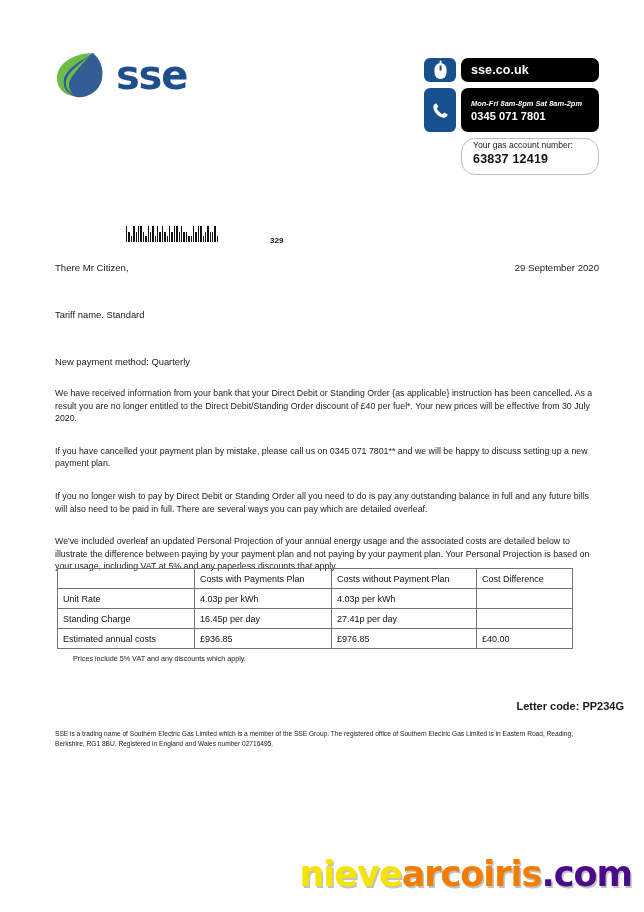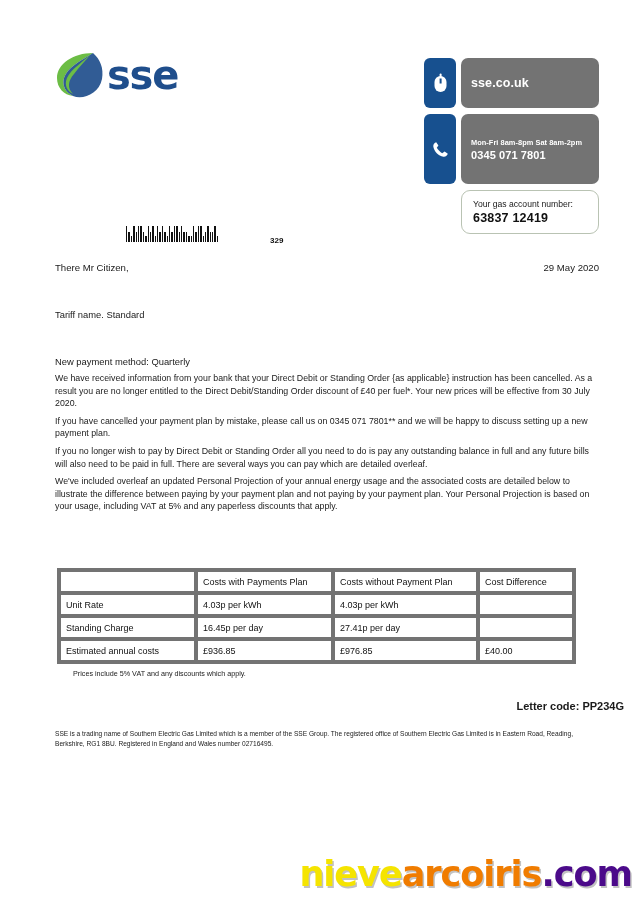--- a/index.html
+++ b/index.html
@@ -27,20 +27,21 @@
     position: absolute;
     left: 0; right: 0; top: 0;
     height: 200px;
   }
   .logo-wrap {
     position: absolute;
     left: 53px;
     top: 48px;
     display: flex;
     align-items: center;
+    gap: 9px;
   }
   .logo-mark { width: 54px; height: 54px; display: block; }
   .logo-text {
     font-size: 40px;
     font-weight: 700;
     color: #1f4e8c;
     letter-spacing: -1.2px;
     line-height: 1;
     font-family: "DejaVu Sans", sans-serif;
   }
@@ -62,50 +63,51 @@
     background: #17508f;
     border-radius: 6px;
     margin-right: 5px;
     display: flex;
     align-items: center;
     justify-content: center;
   }
   .contact-icon svg { display: block; }
   .contact-body {
     flex: 1;
-    background: #737373;
+    background: #000000;
     border-radius: 7px;
     color: #ffffff;
-    padding: 18px 10px;
+    padding: 5px 10px;
     display: flex;
     flex-direction: column;
     justify-content: center;
   }
   .contact-body.tall { min-height: 34px; }
   .web-label {
     font-size: 12.5px;
     font-weight: 700;
     letter-spacing: .1px;
   }
   .hours-label {
     font-size: 7.4px;
     font-weight: 700;
     letter-spacing: .05px;
     margin-bottom: 2px;
+    font-style: italic;
   }
   .phone-label {
     font-size: 11px;
     font-weight: 700;
     letter-spacing: .1px;
   }
   .account-box {
     margin-left: 37px;
     border: 1px solid #b9c3b3;
-    border-radius: 9px;
-    padding: 8px 11px 8px 11px;
+    border-radius: 14px;
+    padding: 1px 11px 8px 11px;
     background: #ffffff;
   }
   .account-caption {
     font-size: 8.6px;
     color: #1a1a1a;
     margin-bottom: 2px;
   }
   .account-number {
     font-size: 12.5px;
     font-weight: 700;
@@ -164,38 +166,38 @@
     font-weight: 700;
     margin-top: 21px;
   }
   .meta-line {
     font-size: 9.4px;
     margin-top: 36px;
   }
   p.para {
     font-size: 8.8px;
     line-height: 12.6px;
-    margin: 5px 0 0 0;
+    margin: 20px 0 0 0;
     text-align: left;
   }
 
   
   .table-wrap {
     position: absolute;
     left: 57px;
     top: 568px;
     width: 515px;
   }
   table.costs {
     border-collapse: collapse;
     width: 100%;
     table-layout: fixed;
   }
   table.costs td, table.costs th {
-    border: 4px solid #737373;
+    border: 1px solid #737373;
     font-size: 9px;
     font-weight: 400;
     text-align: left;
     padding: 3px 5px 3px 5px;
     height: 13px;
     vertical-align: middle;
     color: #111111;
   }
   table.costs th { font-weight: 400; }
   .col-a { width: 137px; }
@@ -345,21 +347,21 @@
       <span class="bar" style="height: 10px;"></span>
       <span class="bar" style="height: 10px;"></span>
       <span class="bar" style="height: 16px;"></span>
       <span class="bar" style="height: 6px;"></span>
     </div>
   <div class="barcode-num">329</div>
 
   <div class="body-area">
     <div class="row-between">
       <span class="salutation">There Mr Citizen,</span>
-      <span class="date">29 May 2020</span>
+      <span class="date">29 September 2020</span>
     </div>
 
     <div class="meta-line">Tariff name. Standard</div>
     <div class="meta-line">New payment method: Quarterly</div>
 
     <p class="para">We have received information from your bank that your Direct Debit or Standing Order {as applicable} instruction has been cancelled. As a result you are no longer entitled to the Direct Debit/Standing Order discount of £40 per fuel*. Your new prices will be effective from 30 July 2020.</p>
     <p class="para">If you have cancelled your payment plan by mistake, please call us on 0345 071 7801** and we will be happy to discuss setting up a new payment plan.</p>
     <p class="para">If you no longer wish to pay by Direct Debit or Standing Order all you need to do is pay any outstanding balance in full and any future bills will also need to be paid in full. There are several ways you can pay which are detailed overleaf.</p>
     <p class="para">We've included overleaf an updated Personal Projection of your annual energy usage and the associated costs are detailed below to illustrate the difference between paying by your payment plan and not paying by your payment plan. Your Personal Projection is based on your usage, including VAT at 5% and any paperless discounts that apply.</p>
   </div>

